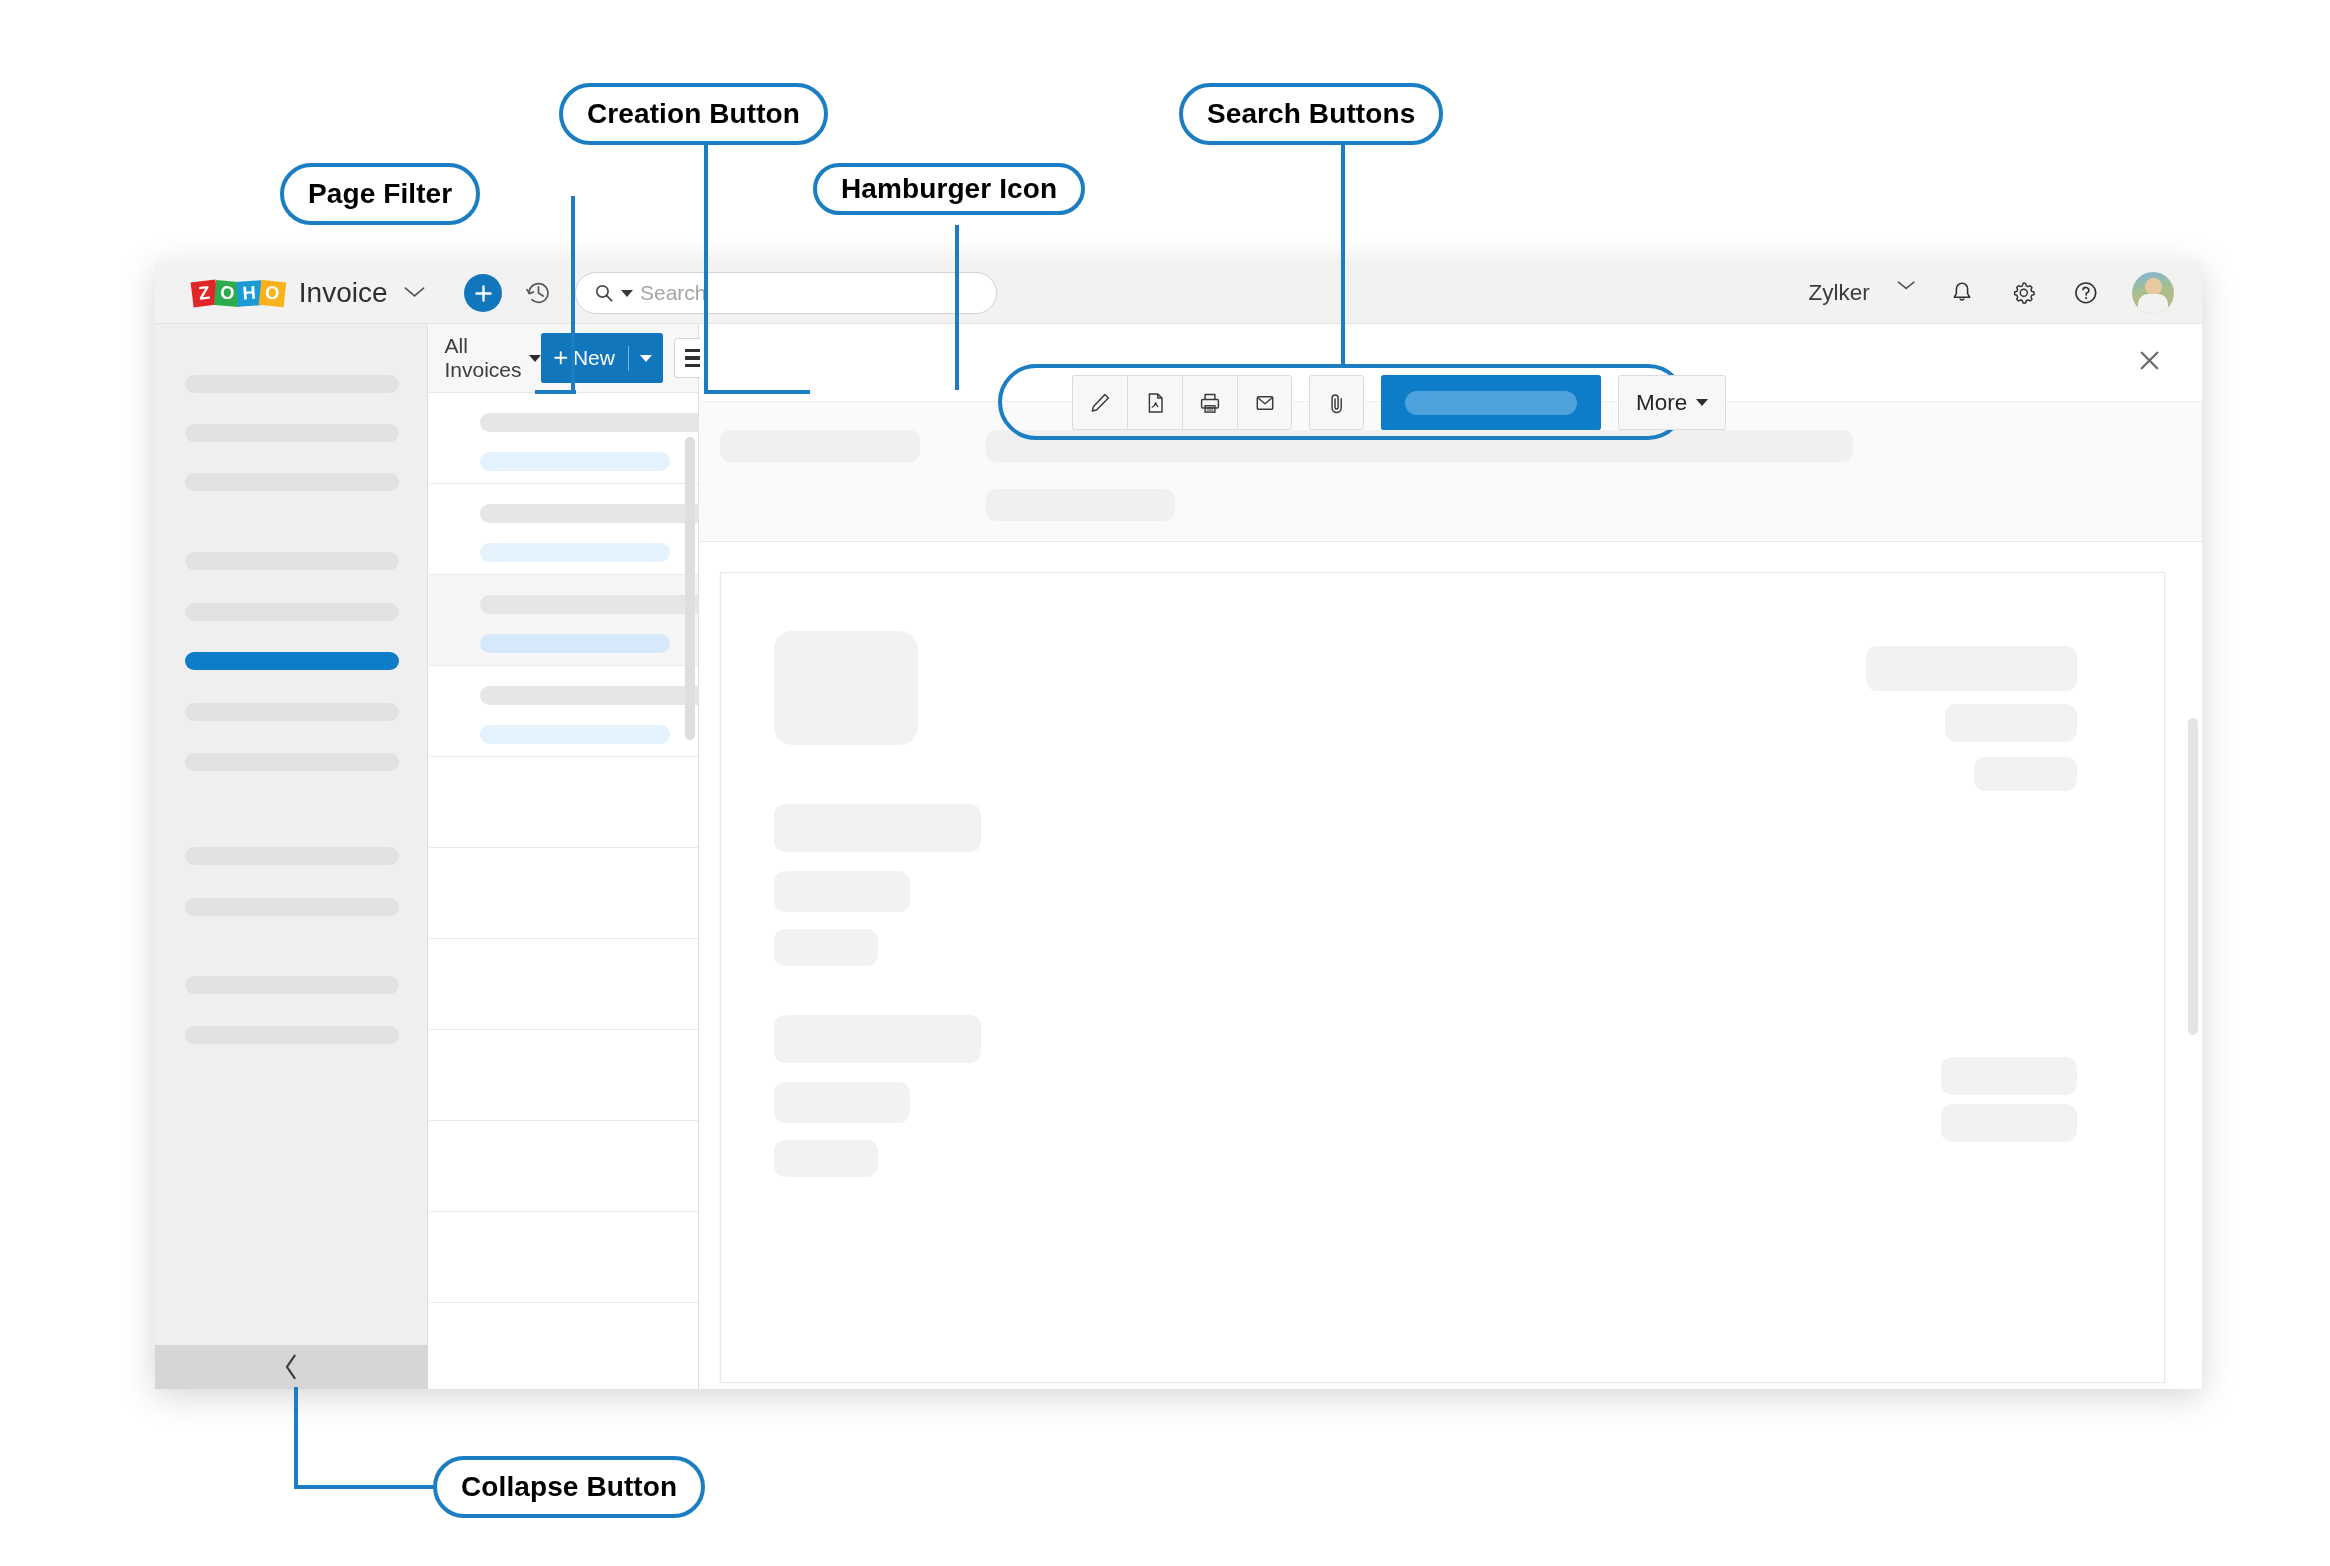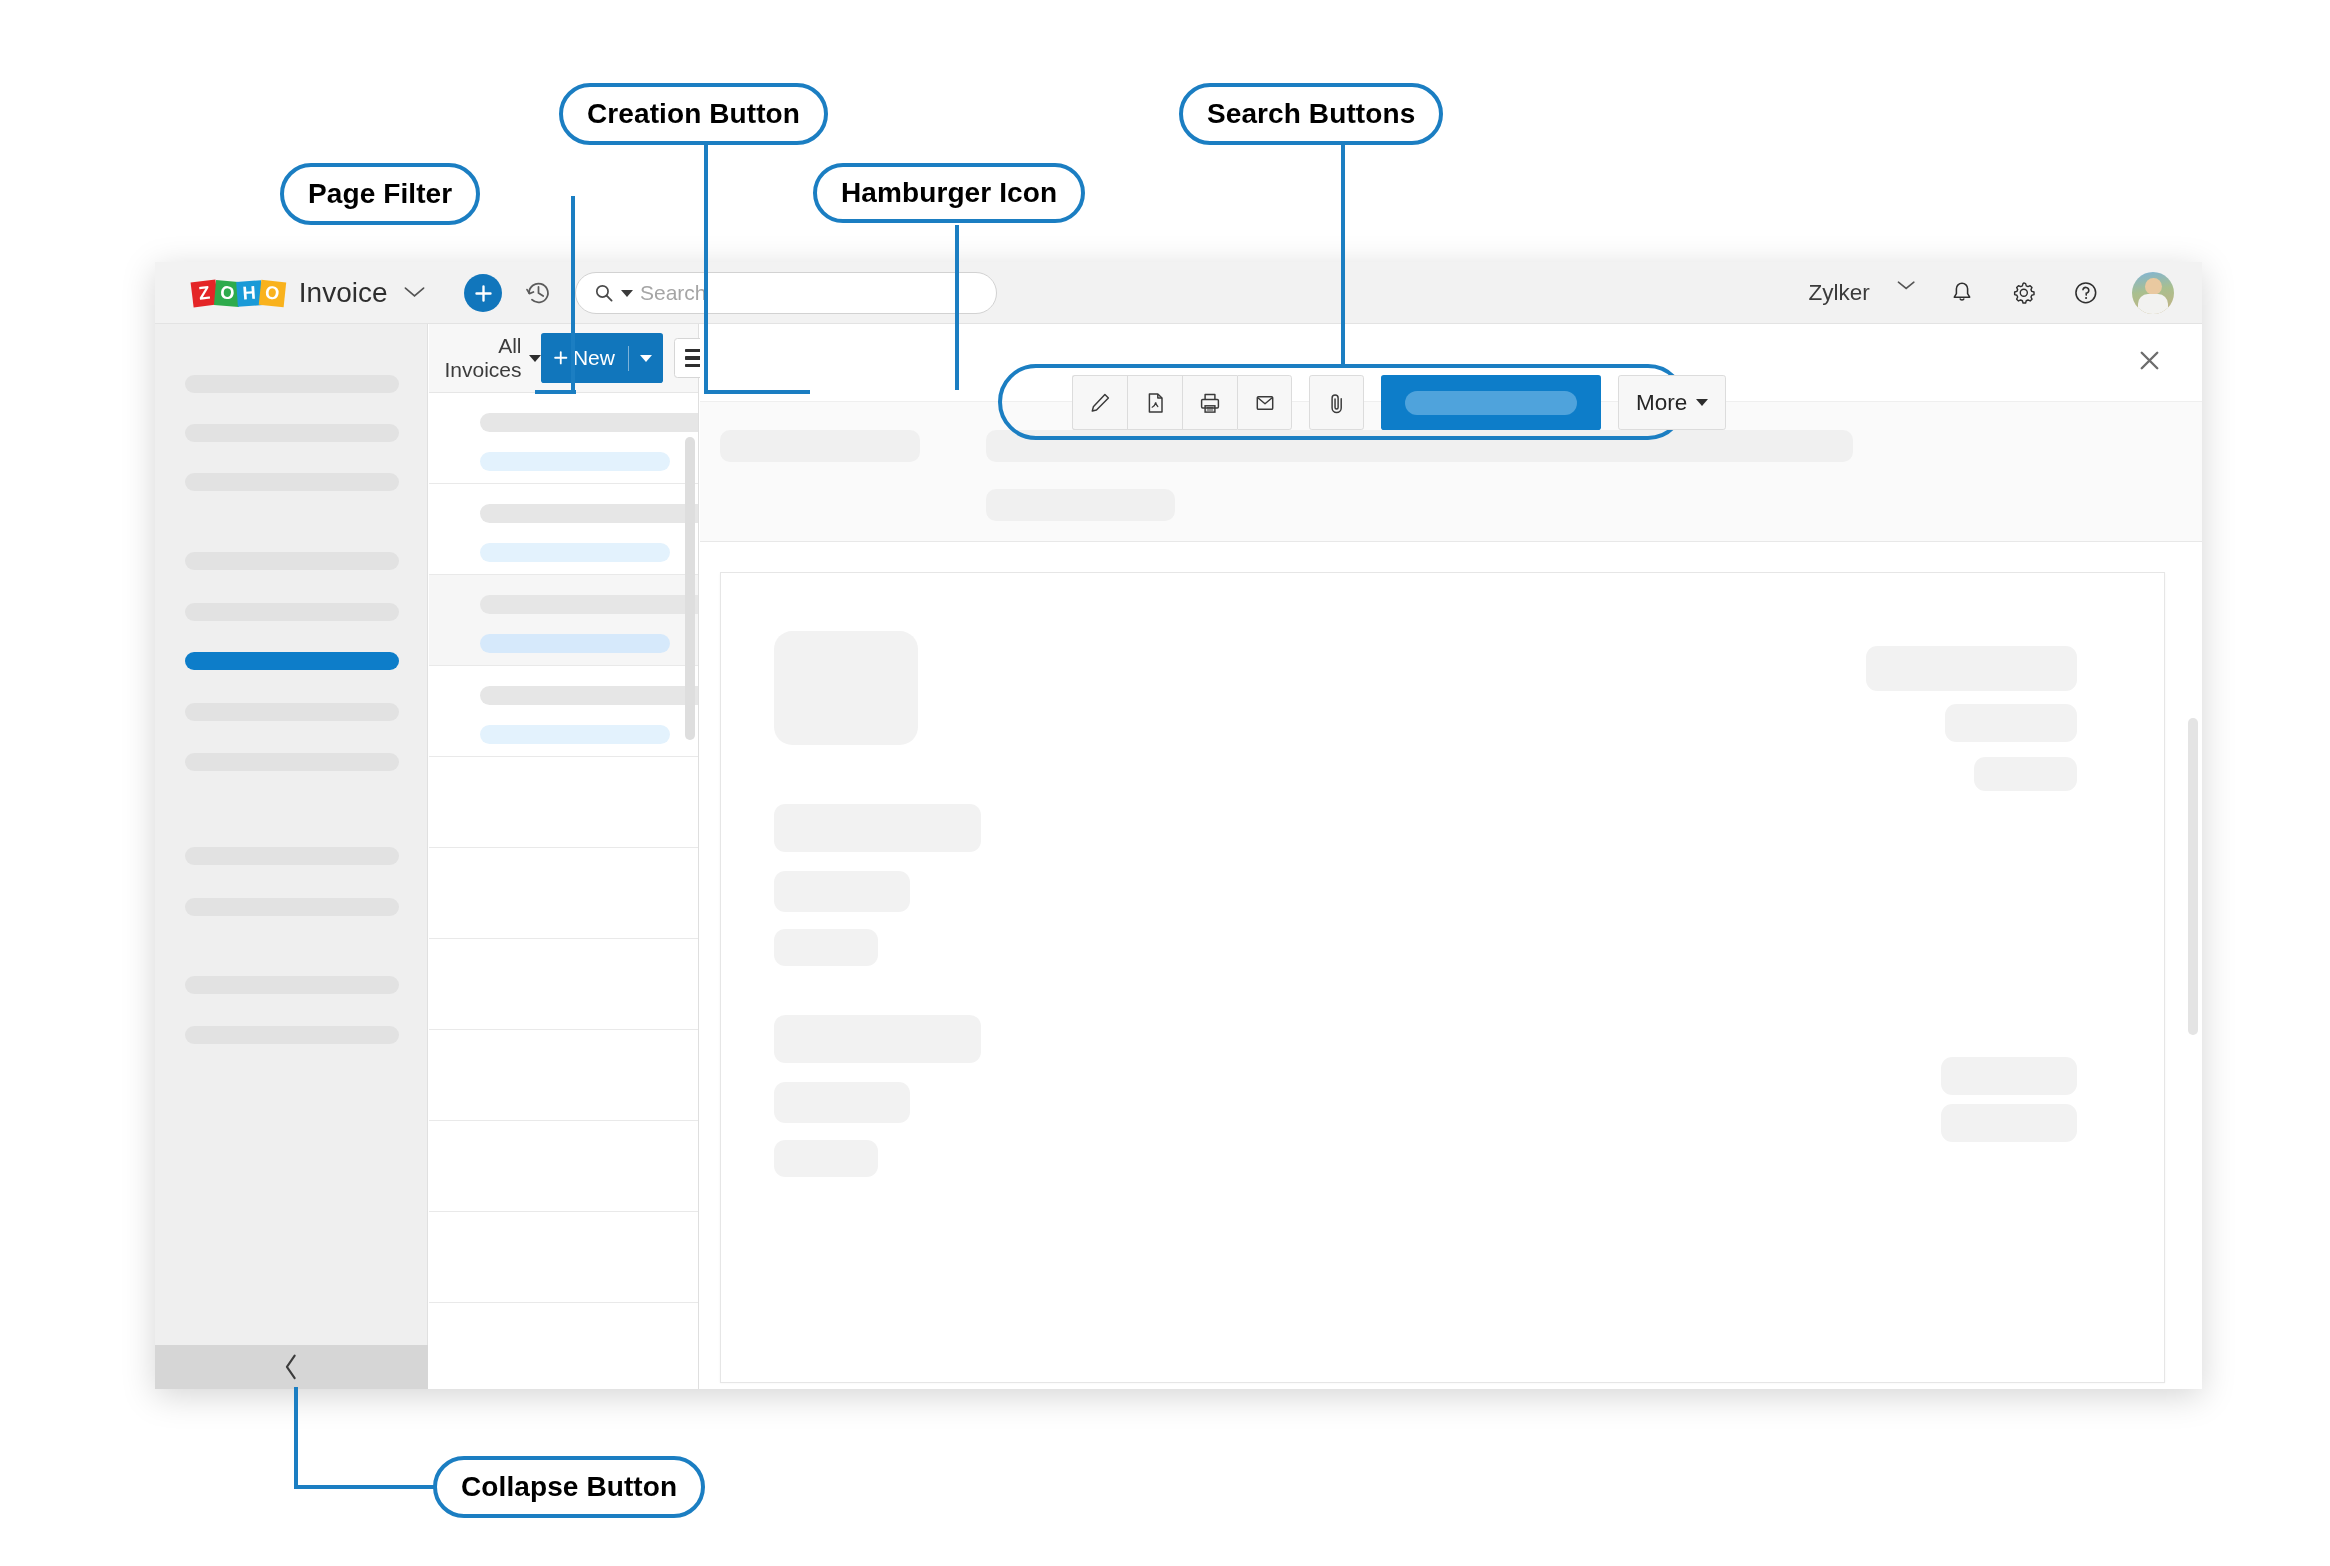--- a/index.html
+++ b/index.html
@@ -68,21 +68,21 @@
             justify-content:center;color:#fff;font-size:28px;line-height:1;}
   .search-box{width:422px;height:42px;border:0.7px solid #d2d2d2;border-radius:21px;background:#fff;
               display:flex;align-items:center;gap:7px;padding:0 18.3px;box-sizing:border-box;}
   .search-ph{color:#a5a5a5;font-size:21px;}
 
   
   .listpane{position:absolute;left:274px;top:62px;width:270px;bottom:0;background:#fff;
             border-right:0.7px solid #dfdfdf;box-sizing:border-box;}
   .list-head{position:absolute;left:0;top:0;width:100%;height:69px;background:#f7f7f7;
              border-bottom:0.7px solid #e6e6e6;box-sizing:border-box;display:flex;align-items:center;
-             padding:0 15.5px;justify-content:space-between;text-align:right;}
+             padding:0 15.5px;justify-content:space-between;}
   .filter{font-size:21px;color:#3c3c3c;display:flex;align-items:center;gap:7px;}
   .caret-dn{width:0;height:0;border-left:6.3px solid transparent;border-right:6.3px solid transparent;
             border-top:7.7px solid #2d2d2d;}
   .head-actions{display:flex;align-items:center;gap:11.3px;}
   .newbtn{height:50px;background:#1176bc;border-radius:2.8px;display:flex;align-items:center;color:#fff;}
   .newbtn .lbl{display:flex;align-items:center;gap:4.2px;padding:0 12.7px;font-size:21px;}
   .newbtn .split{width:0.7px;height:25px;background:rgba(255,255,255,.45);}
   .newbtn .arrow{padding:0 11.3px;display:flex;align-items:center;}
   .hamb{width:41px;height:38px;border:0.7px solid #d6d6d6;border-radius:3.5px;background:#fff;
         display:flex;flex-direction:column;align-items:center;justify-content:center;gap:4.2px;}
@@ -138,21 +138,21 @@
   </div>
   <div class="leader leader-v" style="left:571px;top:196px;height:198px;"></div>
   <div class="leader leader-h" style="left:535px;top:390px;width:41px;"></div>
 
   <div class="callout" style="left:559px;top:83px;height:62px;">
     <span>Creation Button</span>
   </div>
   <div class="leader leader-v" style="left:704px;top:145px;height:249px;"></div>
   <div class="leader leader-h" style="left:704px;top:390px;width:106px;"></div>
 
-  <div class="callout" style="left:813px;top:163px;height:60px;">
+  <div class="callout" style="left:813px;top:163px;height:52px;">
     <span>Hamburger Icon</span>
   </div>
   <div class="leader leader-v" style="left:955px;top:225px;height:165px;"></div>
 
   <div class="callout" style="left:1179px;top:83px;height:62px;">
     <span>Search Buttons</span>
   </div>
   <div class="leader leader-v" style="left:1341px;top:145px;height:222px;"></div>
 
   <div class="callout" style="left:433px;top:1456px;height:62px;">

